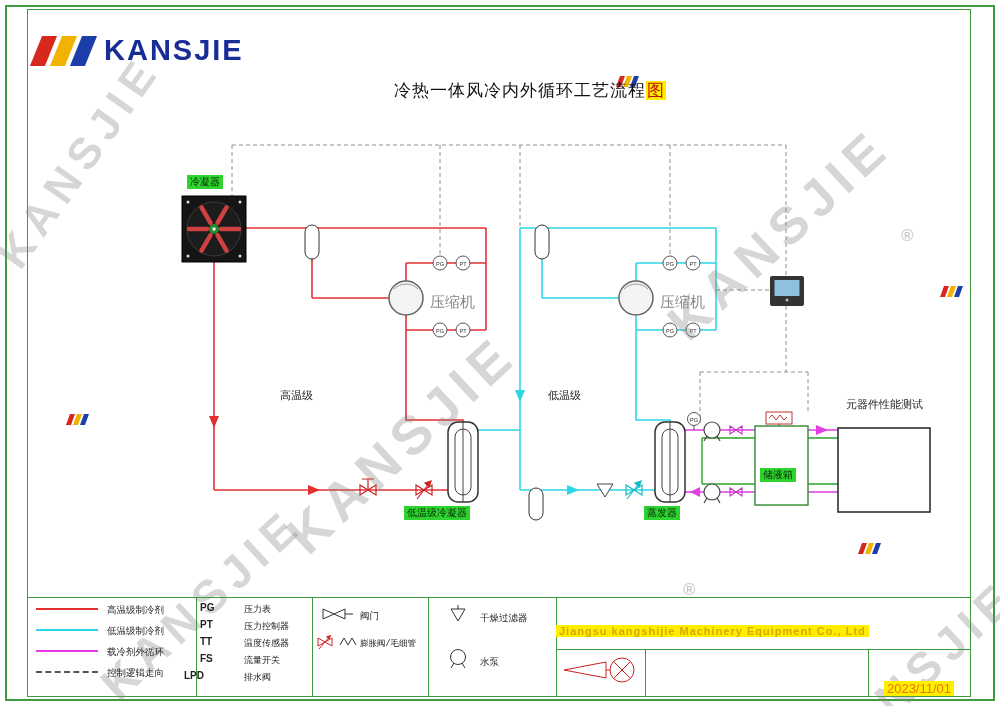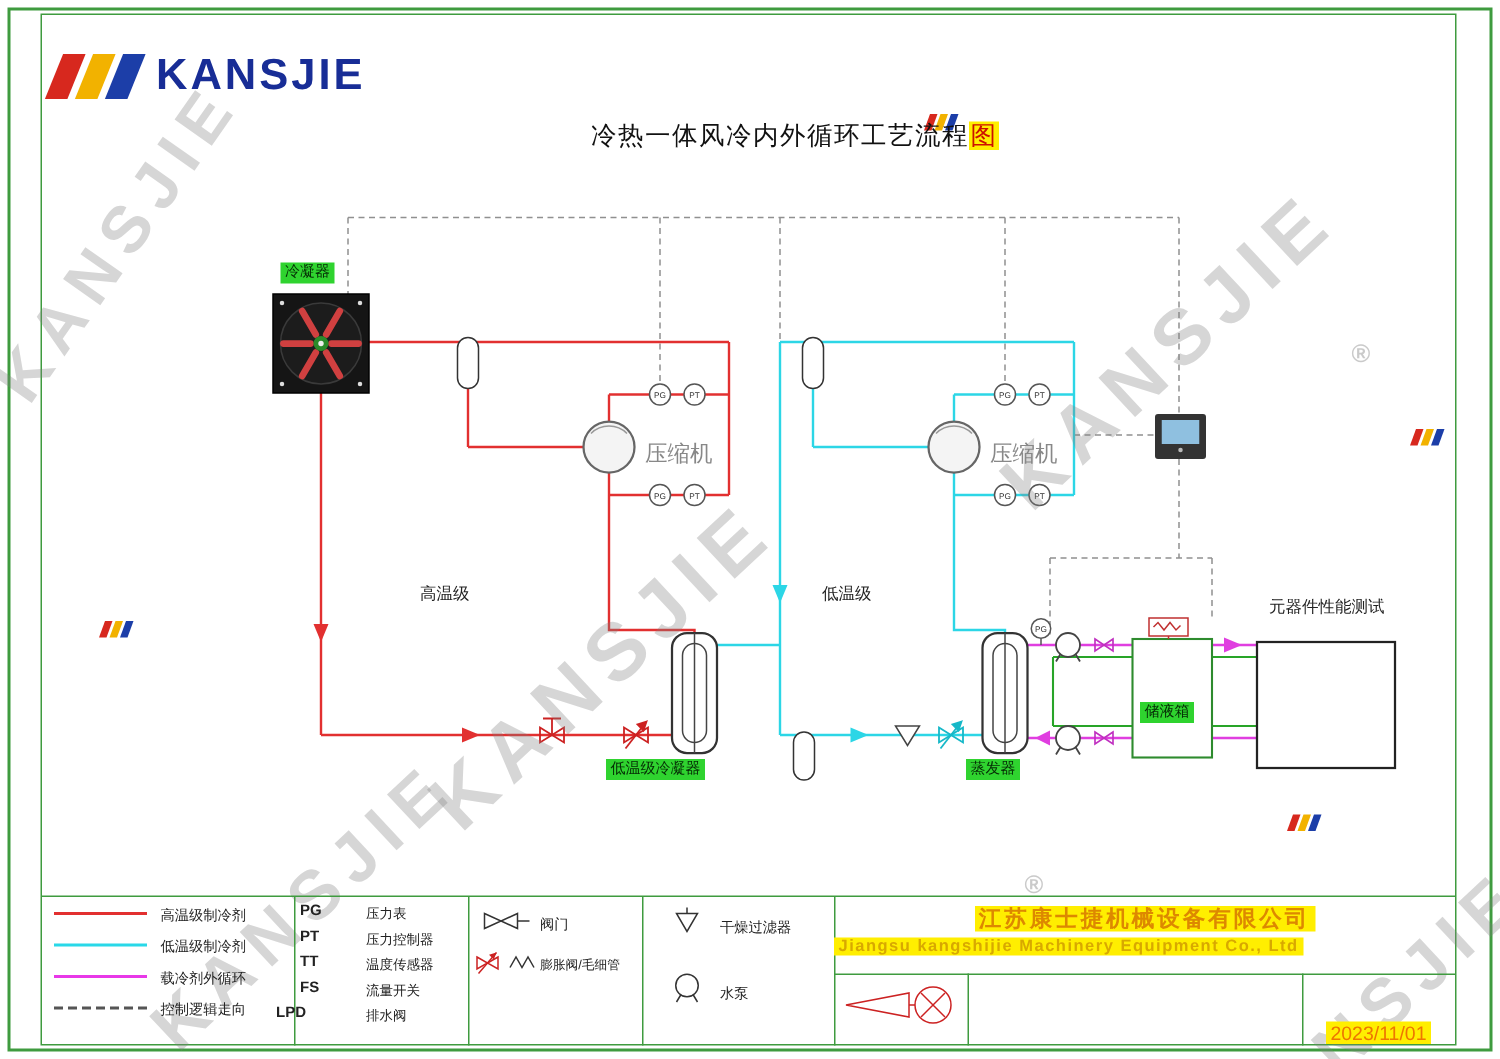--- a/index.html
+++ b/index.html
@@ -44,21 +44,21 @@
   .legend .vl{position:absolute;top:0;bottom:0;border-left:1px solid #3f9b3f;}
   .legend .vlb{position:absolute;top:51px;bottom:0;border-left:1px solid #3f9b3f;}
   .legend .hl{position:absolute;left:528px;right:0;top:51px;border-top:1px solid #3f9b3f;}
   .lg-row{position:absolute;height:14px;white-space:nowrap;}
   .sw{display:inline-block;width:62px;height:0;margin-right:9px;vertical-align:3px;}
   .sw1{border-top:2px solid #e23030;} .sw2{border-top:2px solid #29d8e8;}
   .sw3{border-top:2px solid #e838e8;} .sw4{border-top:2px dashed #555555;}
   .ab{position:absolute;font-weight:bold;font-size:10px;}
   .ab-lb{position:absolute;font-size:9px;}
   .sym-lb{position:absolute;font-size:9.5px;white-space:nowrap;}
-  .sym-lb.small{font-size:8.5px;}
+  .sym-lb.small{font-size:8.5px;font-family:Liberation Mono, monospace;}
   .yl{background:#ffee00;padding:0 3px;}
   .company-cn{position:absolute;left:528px;width:414px;top:5px;text-align:center;
               font-size:15px;font-weight:bold;letter-spacing:2px;color:#dd8800;}
   .company-en{position:absolute;left:528px;width:414px;top:27px;text-align:left;
               font-size:11px;font-weight:bold;letter-spacing:1px;color:#d8a800;}
   .pid-note{position:absolute;left:617px;width:223px;top:64px;text-align:center;
             font-size:12px;font-weight:bold;color:#992200;}
   .date{position:absolute;left:840px;width:102px;top:63px;text-align:center;
         font-size:13px;color:#ee7700;margin-top:20px;}
   .legend svg{position:absolute;}
@@ -358,21 +358,20 @@
     <svg style="left:420px;top:6px" width="20" height="20">
       <path d="M10,1 V5 M3,5 H17 L10,17 Z" fill="none" stroke="#333"></path>
     </svg>
     <div class="sym-lb" style="left:452px;top:14px">干燥过滤器</div>
     <svg style="left:420px;top:50px" width="20" height="22">
       <circle cx="10" cy="9" r="7.5" fill="none" stroke="#333"></circle>
       <path d="M6,15 L3,20 M14,15 L17,20" stroke="#333"></path>
     </svg>
     <div class="sym-lb" style="left:452px;top:58px">水泵</div>
 
-    <div class="company-cn"><span class="yl">江苏康士捷机械设备有限公司</span></div>
     <div class="company-en"><span class="yl">Jiangsu kangshijie Machinery Equipment Co., Ltd</span></div>
 
     <svg style="left:534px;top:55px" width="80" height="34">
       <path d="M2,17 L44,9 L44,25 Z" fill="none" stroke="#cc2222"></path>
       <path d="M44,17 H48" stroke="#cc2222"></path>
       <circle cx="60" cy="17" r="12" fill="none" stroke="#cc2222"></circle>
       <path d="M52,9 L68,25 M68,9 L52,25" stroke="#cc2222"></path>
     </svg>
     <div class="date"><span class="yl">2023/11/01</span></div>
   </div>

